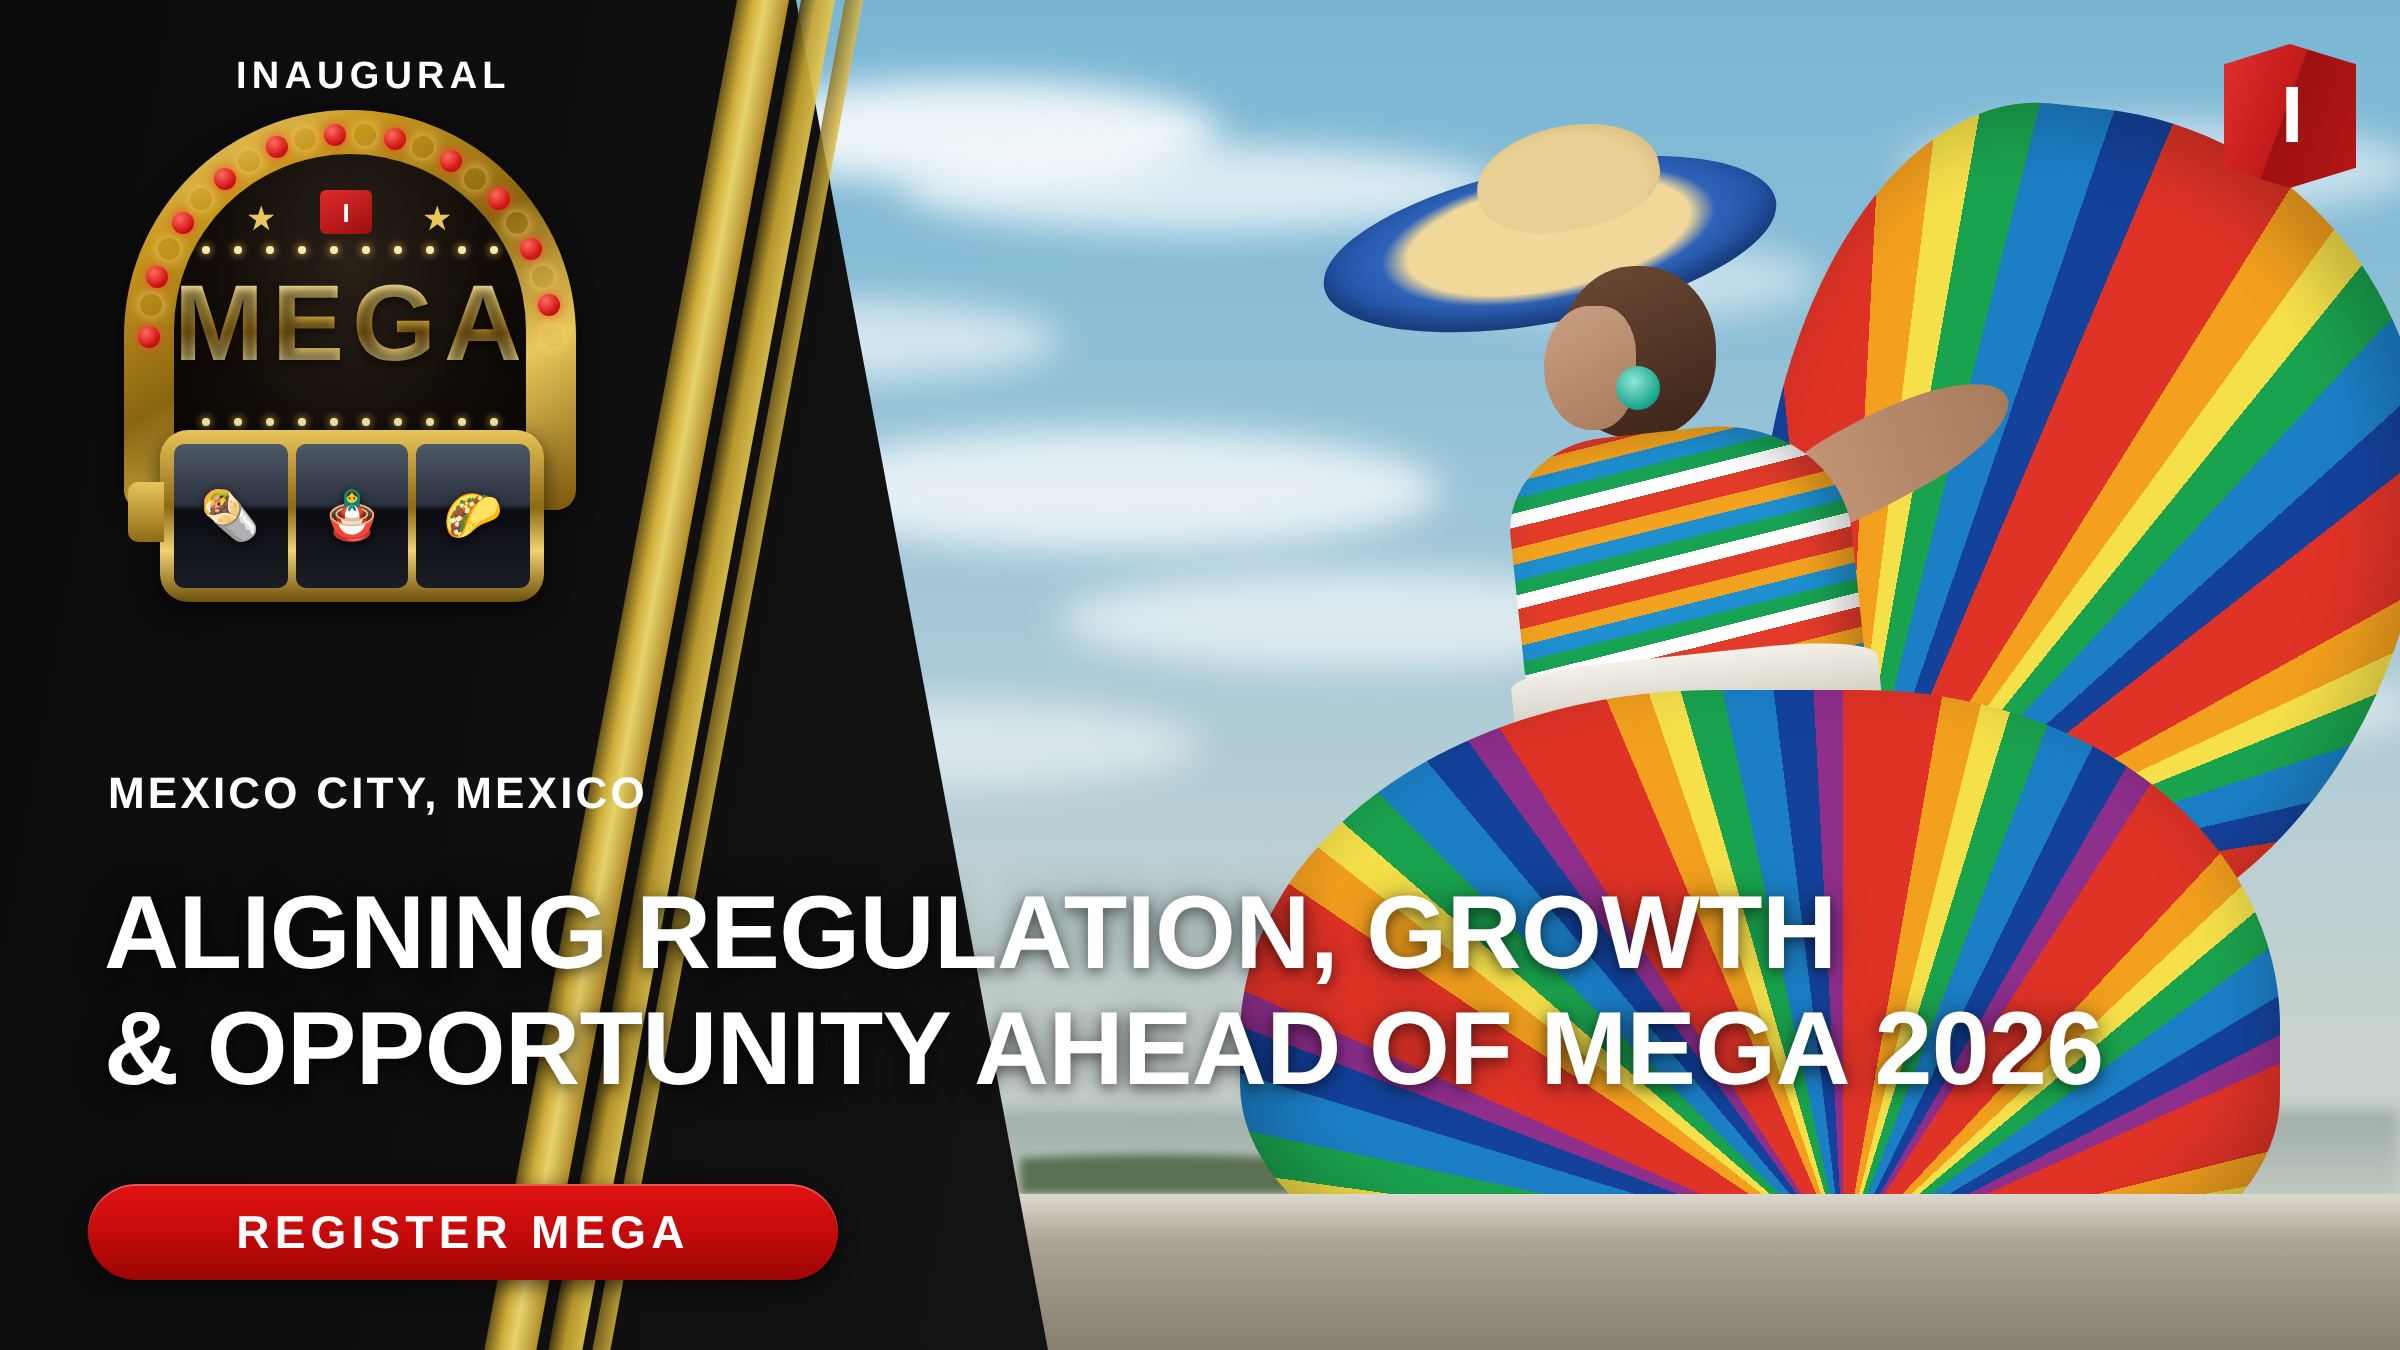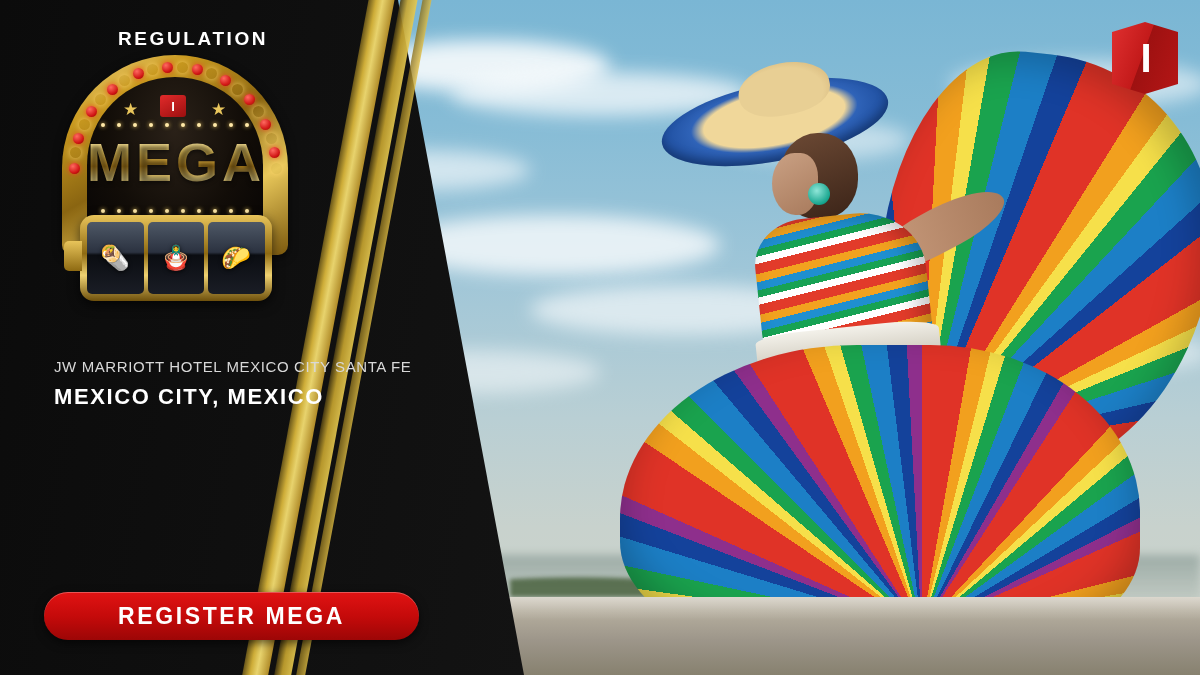--- a/index.html
+++ b/index.html
@@ -281,21 +281,21 @@
     </div>
 
     <div class="ledge"></div>
   </div>
 
   <div class="dark-panel"></div>
   <div class="gold-stripe g1"></div>
   <div class="gold-stripe g2"></div>
   <div class="gold-stripe g3"></div>
 
-  <div class="inaugural">REGULATION</div>
+  <div class="inaugural">INAUGURAL</div>
 
   <div class="mega-logo">
     <div class="arch-outer">
         <span class="bulb red" style="left: 6.5px; top: 107.5px;"></span>
         <span class="bulb gold" style="left: 7.62809px; top: 92.4467px;"></span>
         <span class="bulb red" style="left: 10.9871px; top: 77.7297px;"></span>
         <span class="bulb gold" style="left: 16.5021px; top: 63.6777px;"></span>
         <span class="bulb red" style="left: 24.0499px; top: 50.6047px;"></span>
         <span class="bulb gold" style="left: 33.4618px; top: 38.8026px;"></span>
         <span class="bulb red" style="left: 44.5275px; top: 28.535px;"></span>
@@ -356,23 +356,26 @@
       </div>
       <div class="reel">
         <span class="sym">🪆</span>
       </div>
       <div class="reel">
         <span class="sym">🌮</span>
       </div>
     </div>
   </div>
 
-  <div class="venue">JW MARRIOTT HOTEL MEXICO CITY SANTA FE</div>
   <div class="city">MEXICO CITY, MEXICO</div>
 
+  <div class="headline">
+    <span>ALIGNING REGULATION, GROWTH</span>
+    <span>&amp; OPPORTUNITY AHEAD OF MEGA 2026</span>
+  </div>
 
   <button class="cta">REGISTER MEGA</button>
 
   <div class="corner-logo">
     <div class="cube"></div>
     <div class="cube-i">I</div>
   </div>
 
 </div>
 

